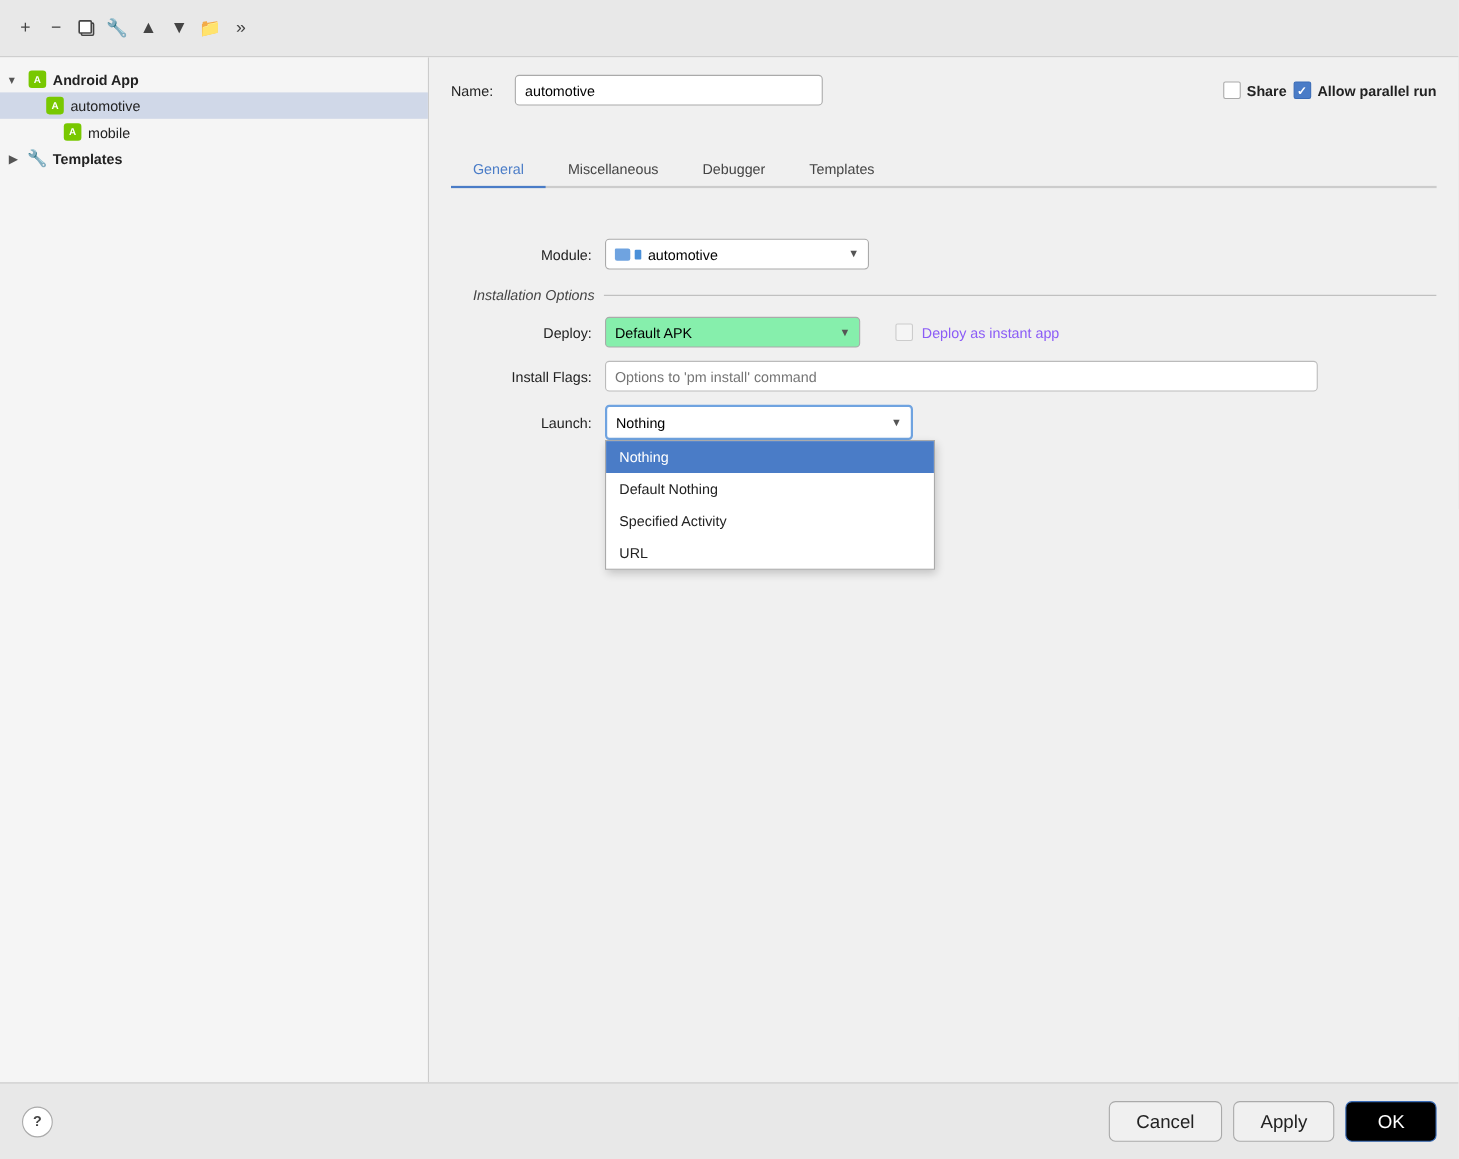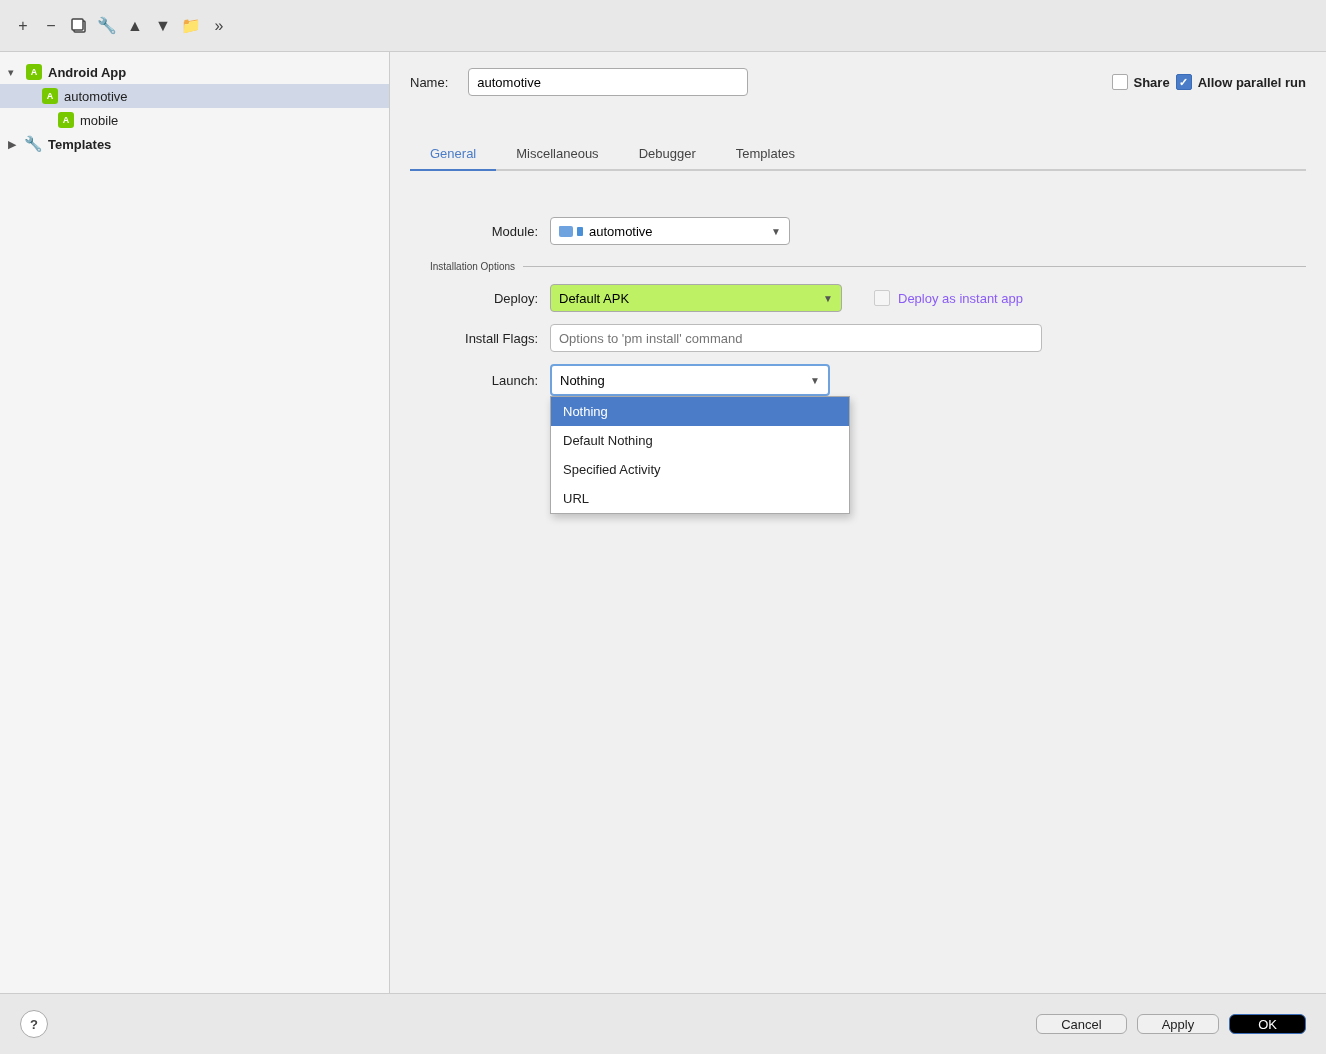--- a/index.html
+++ b/index.html
@@ -182,26 +182,27 @@
 
     
     .tab-content {
       flex: 1;
       overflow-y: auto;
       padding: 20px 0;
     }
 
     
     .form-section-label {
-      font-size: 10px;
+      font-size: 13px;
       color: #444;
       margin-bottom: 12px;
       display: flex;
       align-items: center;
       gap: 8px;
+      font-style: italic;
     }
     .form-section-label::after {
       content: '';
       flex: 1;
       height: 1px;
       background: #bbb;
     }
     .form-row {
       display: flex;
       align-items: center;
@@ -237,25 +238,25 @@
       flex: 1;
       font-size: 13px;
     }
     .dropdown-arrow {
       font-size: 10px;
       color: #555;
     }
 
     
     .deploy-dropdown {
-      width: 292px;
+      width: 232px;
       height: 28px;
       border: 1px solid #aaa;
       border-radius: 4px;
-      background: #bef264;
+      background: #86efac;
       display: flex;
       align-items: center;
       padding: 0 8px;
       cursor: pointer;
       gap: 8px;
     }
     .deploy-dropdown-text {
       flex: 1;
       font-size: 13px;
     }
@@ -267,21 +268,21 @@
       border-radius: 2px;
       margin-left: 16px;
     }
     .deploy-instant-label {
       font-size: 13px;
       color: #8b5cf6;
     }
 
     
     .install-flags-input {
-      width: 492px;
+      width: 648px;
       height: 28px;
       border: 1px solid #bbb;
       border-radius: 4px;
       padding: 0 8px;
       font-size: 13px;
       background: white;
       color: #aaa;
       outline: none;
     }
 
@@ -348,24 +349,24 @@
       font-size: 13px;
       font-weight: bold;
       color: #444;
       cursor: pointer;
     }
     .button-group {
       display: flex;
       gap: 10px;
     }
     .btn {
-      height: 20px;
+      height: 37px;
       padding: 0 24px;
       border-radius: 6px;
-      font-size: 13px;
+      font-size: 17px;
       cursor: pointer;
       border: 1px solid #aaa;
       background: #f0f0f0;
       color: #222;
     }
     .btn-primary {
       background: #000000;
       color: white;
       border: 1px solid #3a6cb7;
       padding: 0 28px;

